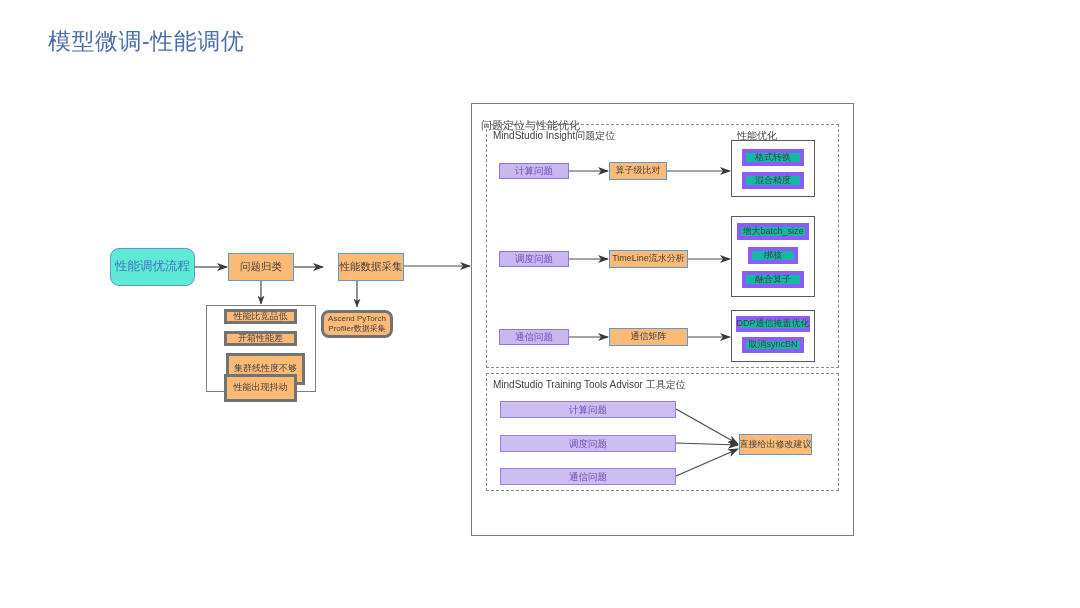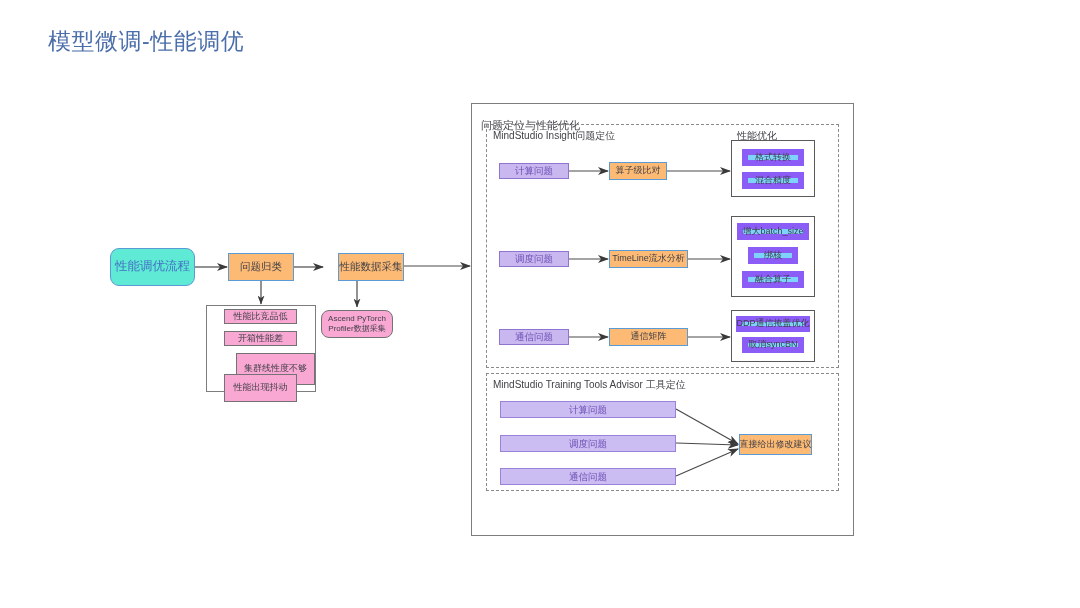--- a/index.html
+++ b/index.html
@@ -53,29 +53,29 @@
   }
   
   .node-blue {
     border: 1px solid #5b9bd5;
     background: #fdba74;
     color: #3f3f46;
     font-size: 10.5px;
   }
   
   .node-bluechip {
-    border: 6px solid #8b5cf6;
-    background: #7dd3fc;
+    border: 4px solid #8b5cf6;
+    background: #14b8a6;
     color: #3f3f46;
     font-size: 9px;
   }
   
   .node-grey {
-    border: 1px solid #737373;
-    background: #f9a8d4;
+    border: 3px solid #737373;
+    background: #fdba74;
     color: #3f3f46;
     font-size: 9px;
   }
   
   .node-purple {
     border: 1px solid #8f75d1;
     background: #c9b8f0;
     color: #6c4fb3;
     font-size: 9.5px;
   }
@@ -163,21 +163,21 @@
 <div class="node node-start" style="left:110px; top:248px; width:85px; height:38px;">性能调优流程</div>
 
 <div class="node node-blue" style="left:228px; top:253px; width:66px; height:28px;">问题归类</div>
 
 <div class="node node-blue" style="left:338px; top:253px; width:66px; height:28px;">性能数据采集</div>
 
 <div class="box-solid-grey" style="left:206px; top:305px; width:110px; height:87px;"></div>
 
 <div class="node node-grey" style="left:224px; top:309px; width:73px; height:15px;">性能比竞品低</div>
 <div class="node node-grey" style="left:224px; top:331px; width:73px; height:15px;">开箱性能差</div>
-<div class="node node-grey" style="left:236px; top:353px; width:79px; height:32px;">集群线性度不够</div>
+<div class="node node-grey" style="left:226px; top:353px; width:79px; height:32px;">集群线性度不够</div>
 <div class="node node-grey" style="left:224px; top:374px; width:73px; height:28px;font-family:Liberation Serif, serif;">性能出现抖动</div>
 
 <div class="node node-grey node-multiline" style="left:321px; top:310px; width:72px; height:28px; flex-direction:column; font-size:8px;border-radius:8px;">
   <span>Ascend PyTorch</span>
   <span>Profiler数据采集</span>
 </div>
 
 <div class="box-solid-grey" style="left:471px; top:103px; width:383px; height:433px;"></div>
 
 <div class="box-label" style="left:481px; top:118px;">问题定位与性能优化</div>

